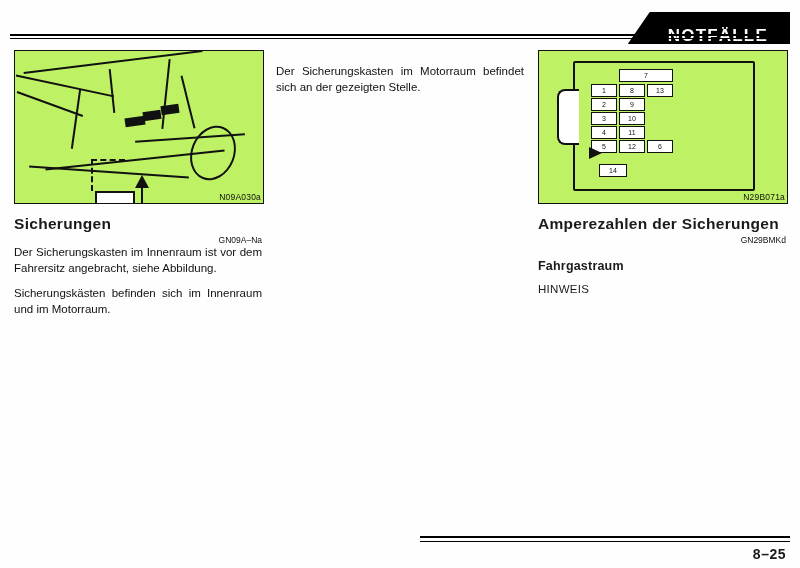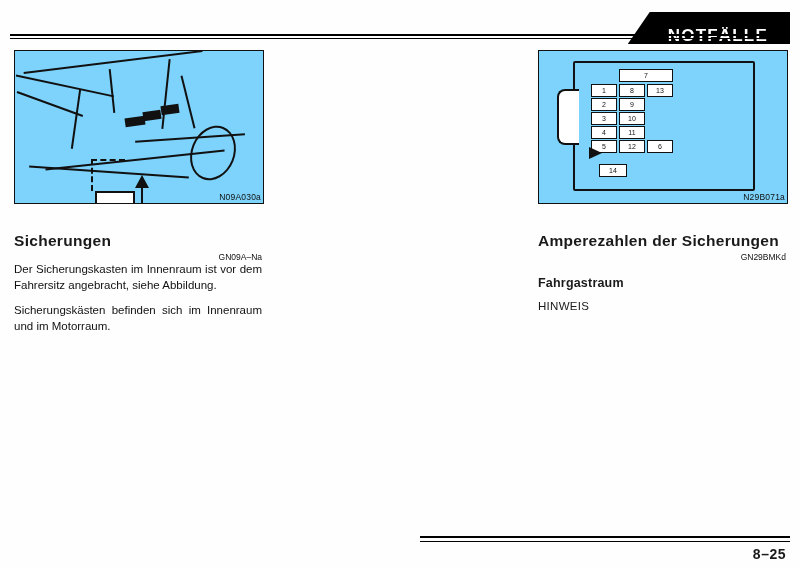--- a/index.html
+++ b/index.html
@@ -76,41 +76,41 @@
     position: relative;
   }
   .col-mid { width: 248px; }
   .col-right { width: 248px; }
 
   .figure {
     position: relative;
     width: 100%;
     height: 152px;
     border: 1px solid #111;
-    background: #7dd3fc;
+    background: #bef264;
     overflow: hidden;
   }
   .fig-code {
     position: absolute;
     right: 2px;
     bottom: 1px;
     font-size: 8.5px;
     color: #111;
     letter-spacing: 0.2px;
   }
   .fig-caption-code {
     font-size: 8.5px;
     text-align: right;
     color: #111;
     margin-top: 2px;
   }
   h2.sec-title {
     font-size: 15.5px;
     font-weight: 600;
-    margin: 28px 0 0 0;
+    margin: 11px 0 0 0;
     letter-spacing: 0.3px;
   }
   h3.sub-title {
     font-size: 12.5px;
     font-weight: 700;
     margin: 14px 0 6px 0;
     letter-spacing: 0.2px;
   }
   p.body {
     font-size: 11.5px;
@@ -267,20 +267,23 @@
       </div>
 
       <h2 class="sec-title">Sicherungen</h2>
       <div class="fig-caption-code">GN09A–Na</div>
 
       <p class="body">Der Sicherungskasten im Innenraum ist vor dem Fahrersitz angebracht, siehe Abbildung.</p>
       <p class="body">Sicherungskästen befinden sich im Innenraum und im Motorraum.</p>
     </div>
 
     <div class="col col-mid">
+      <div class="mid-text">
+        <p class="body">Der Sicherungskasten im Motorraum befindet sich an der gezeigten Stelle.</p>
+      </div>
     </div>
 
     <div class="col col-right">
       <div class="figure">
         <div class="fusebox">
           <div class="fb-outer"></div>
           <div class="fb-tab"></div>
           <div class="fb-inner">
 
             <div class="fuse-cell" style="left:34px;top:0px;width:52px;height:11px;">7</div>

